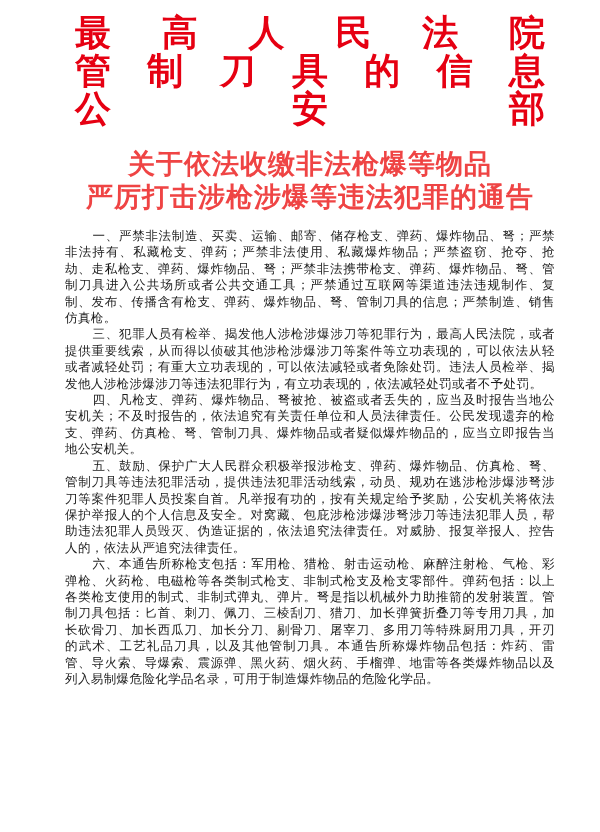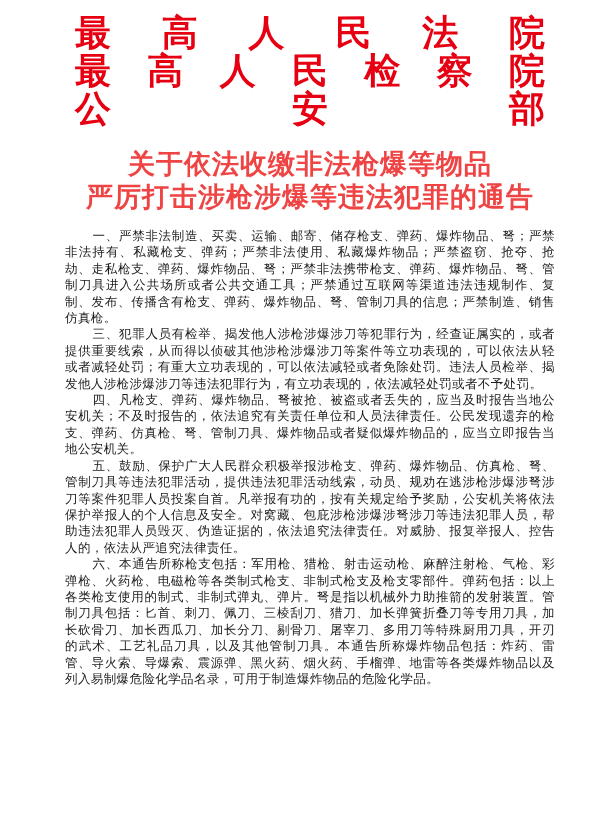--- a/index.html
+++ b/index.html
@@ -57,31 +57,31 @@
     text-indent: 2.2em;
   }
 </style>
 </head>
 <body>
 
 <div class="sheet">
 
   <div class="authorities">
     <div class="authority-line">最高人民法院</div>
-    <div class="authority-line">最高人民检察院</div>
+    <div class="authority-line">管制刀具的信息</div>
     <div class="authority-line">公安部</div>
   </div>
 
   <div class="doc-title">
     <div>关于依法收缴非法枪爆等物品</div>
     <div>严厉打击涉枪涉爆等违法犯罪的通告</div>
   </div>
 
   <div class="doc-body">
     <p>一、严禁非法制造、买卖、运输、邮寄、储存枪支、弹药、爆炸物品、弩；严禁非法持有、私藏枪支、弹药；严禁非法使用、私藏爆炸物品；严禁盗窃、抢夺、抢劫、走私枪支、弹药、爆炸物品、弩；严禁非法携带枪支、弹药、爆炸物品、弩、管制刀具进入公共场所或者公共交通工具；严禁通过互联网等渠道违法违规制作、复制、发布、传播含有枪支、弹药、爆炸物品、弩、管制刀具的信息；严禁制造、销售仿真枪。</p>
-    <p>三、犯罪人员有检举、揭发他人涉枪涉爆涉刀等犯罪行为，经查证属实的，或者提供重要线索，从而得以侦破其他涉枪涉爆涉刀等案件等立功表现的，可以依法从轻或者减轻处罚；有重大立功表现的，可以依法减轻或者免除处罚。违法人员检举、揭发他人涉枪涉爆涉刀等违法犯罪行为，有立功表现的，依法减轻处罚或者不予处罚。</p>
+    <p>三、犯罪人员有检举、揭发他人涉枪涉爆涉刀等犯罪行为，最高人民法院，或者提供重要线索，从而得以侦破其他涉枪涉爆涉刀等案件等立功表现的，可以依法从轻或者减轻处罚；有重大立功表现的，可以依法减轻或者免除处罚。违法人员检举、揭发他人涉枪涉爆涉刀等违法犯罪行为，有立功表现的，依法减轻处罚或者不予处罚。</p>
     <p>四、凡枪支、弹药、爆炸物品、弩被抢、被盗或者丢失的，应当及时报告当地公安机关；不及时报告的，依法追究有关责任单位和人员法律责任。公民发现遗弃的枪支、弹药、仿真枪、弩、管制刀具、爆炸物品或者疑似爆炸物品的，应当立即报告当地公安机关。</p>
     <p>五、鼓励、保护广大人民群众积极举报涉枪支、弹药、爆炸物品、仿真枪、弩、管制刀具等违法犯罪活动，提供违法犯罪活动线索，动员、规劝在逃涉枪涉爆涉弩涉刀等案件犯罪人员投案自首。凡举报有功的，按有关规定给予奖励，公安机关将依法保护举报人的个人信息及安全。对窝藏、包庇涉枪涉爆涉弩涉刀等违法犯罪人员，帮助违法犯罪人员毁灭、伪造证据的，依法追究法律责任。对威胁、报复举报人、控告人的，依法从严追究法律责任。</p>
     <p>六、本通告所称枪支包括：军用枪、猎枪、射击运动枪、麻醉注射枪、气枪、彩弹枪、火药枪、电磁枪等各类制式枪支、非制式枪支及枪支零部件。弹药包括：以上各类枪支使用的制式、非制式弹丸、弹片。弩是指以机械外力助推箭的发射装置。管制刀具包括：匕首、刺刀、佩刀、三棱刮刀、猎刀、加长弹簧折叠刀等专用刀具，加长砍骨刀、加长西瓜刀、加长分刀、剔骨刀、屠宰刀、多用刀等特殊厨用刀具，开刃的武术、工艺礼品刀具，以及其他管制刀具。本通告所称爆炸物品包括：炸药、雷管、导火索、导爆索、震源弹、黑火药、烟火药、手榴弹、地雷等各类爆炸物品以及列入易制爆危险化学品名录，可用于制造爆炸物品的危险化学品。</p>
 
   </div>
 
 </div>
 
 </body></html>

